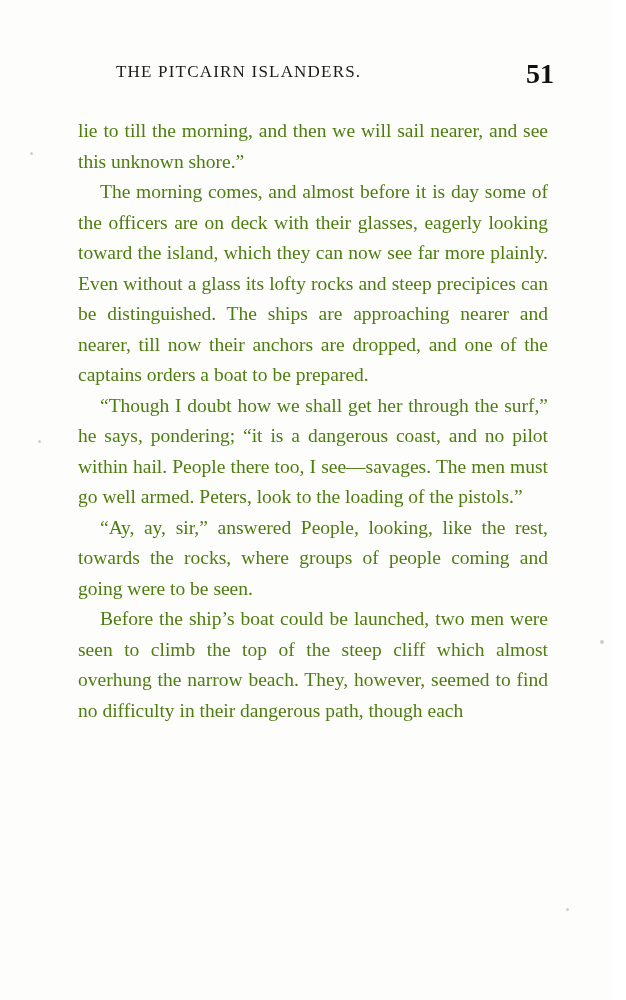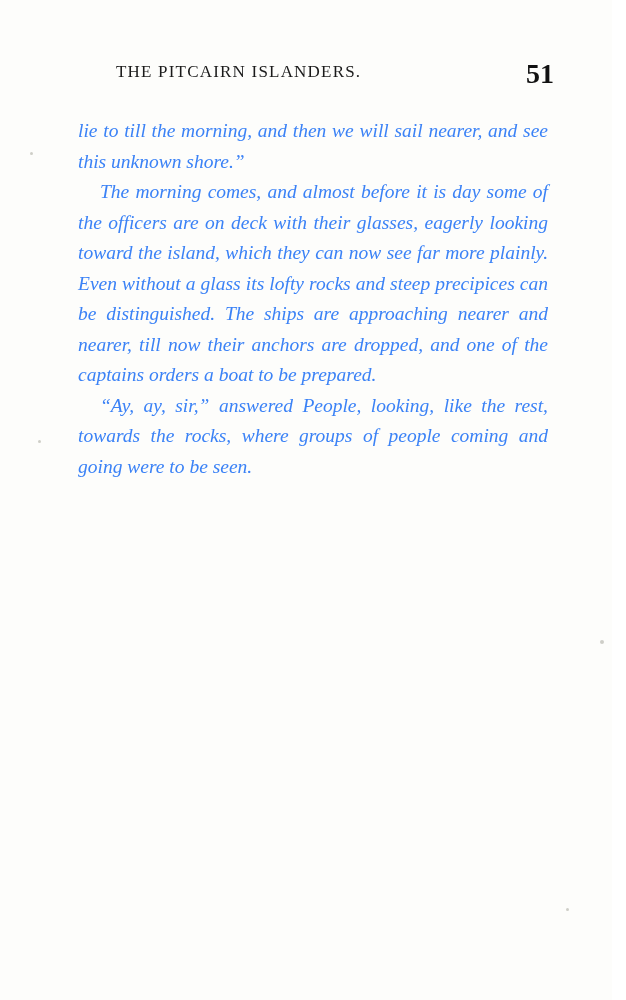--- a/index.html
+++ b/index.html
@@ -51,23 +51,22 @@
   }
   .body-text {
     margin-top: 14px;
   }
   p.para {
     margin: 0 0 0 0;
     font-size: 19.5px;
     line-height: 30.5px;
     text-align: justify;
     text-justify: inter-word;
-    color: #3b82f6;
+    color: #4d7c0f;
     text-indent: 0;
-    font-style: italic;
   }
   p.para.indent {
     text-indent: 22px;
   }
   .speck {
     position: absolute;
     background: #bdbdb5;
     border-radius: 50%;
     opacity: .75;
   }
@@ -85,17 +84,19 @@
   <div class="page-inner">
 
     <div class="running-head">
       <div class="head-title">THE PITCAIRN ISLANDERS.</div>
       <div class="page-number">51</div>
     </div>
 
     <div class="body-text">
       <p class="para">lie to till the morning, and then we will sail nearer, and see this unknown shore.”</p>
       <p class="para indent">The morning comes, and almost before it is day some of the officers are on deck with their glasses, eagerly looking toward the island, which they can now see far more plainly. Even without a glass its lofty rocks and steep precipices can be distinguished.  The ships are approaching nearer and nearer, till now their anchors are dropped, and one of the captains orders a boat to be prepared.</p>
+      <p class="para indent">“Though I doubt how we shall get her through the surf,” he says, pondering; “it is a dangerous coast, and no pilot within hail. People there too, I see—savages.  The men must go well armed.  Peters, look to the loading of the pistols.”</p>
       <p class="para indent">“Ay, ay, sir,” answered People, looking, like the rest, towards the rocks, where groups of people coming and going were to be seen.</p>
+      <p class="para indent">Before the ship’s boat could be launched, two men were seen to climb the top of the steep cliff which almost overhung the narrow beach.  They, however, seemed to find no difficulty in their dangerous path, though each</p>
     </div>
 
   </div>
 </div>
 
 </body></html>

